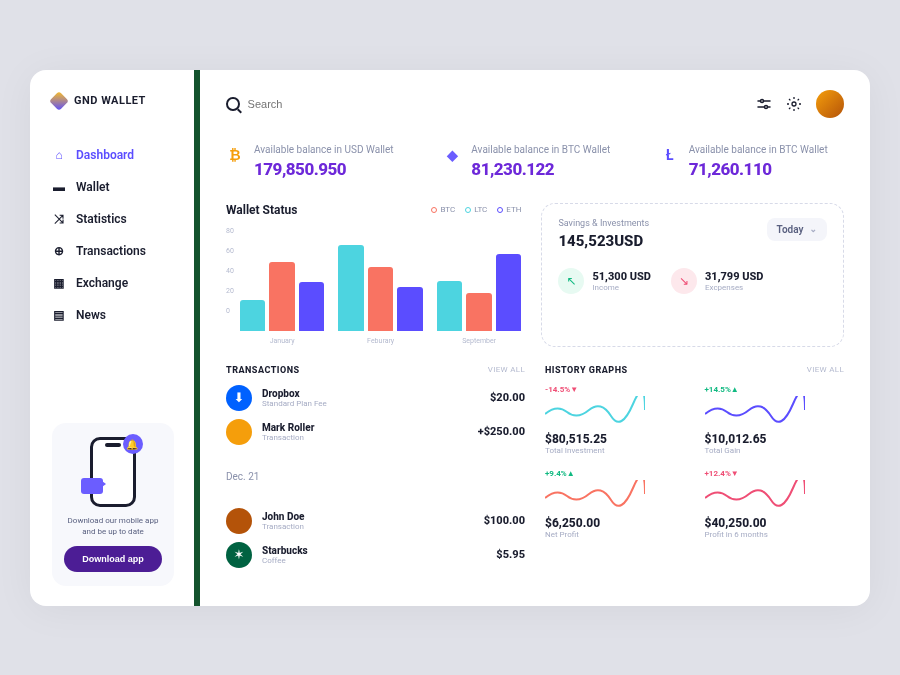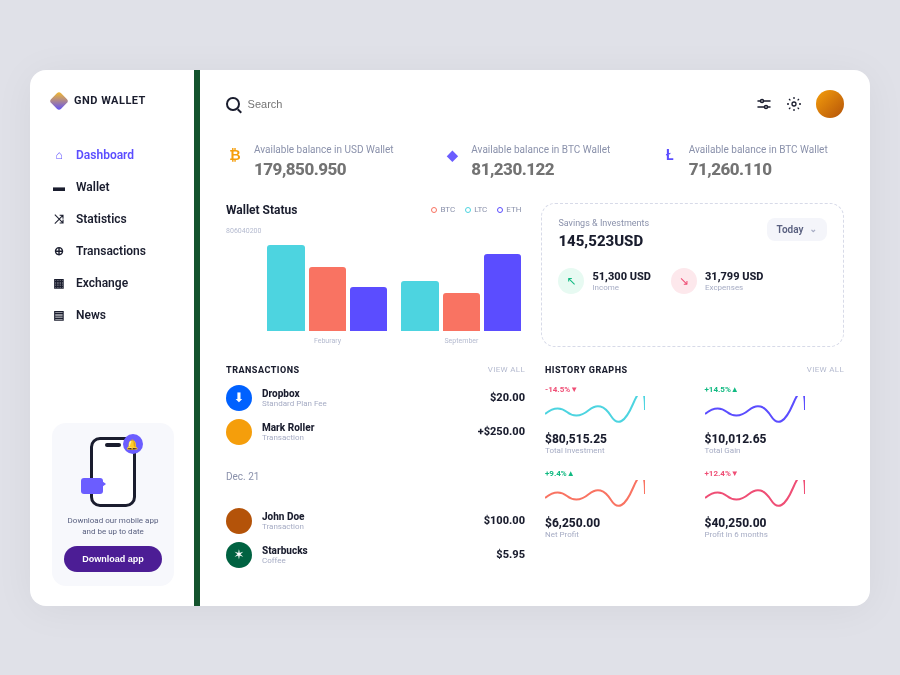--- a/index.html
+++ b/index.html
@@ -29,33 +29,33 @@
 .search input{border:none;outline:none;font-size:11px;color:#a6acc4;width:100%}
 .top-icon{width:16px;height:16px;display:flex;align-items:center;justify-content:center;cursor:pointer;color:#1a1d2e;font-size:14px}
 .avatar{width:28px;height:28px;border-radius:50%;background:linear-gradient(135deg,#f59e0b,#b45309);cursor:pointer}
 .balances{display:flex;gap:34px;margin-bottom:24px}
 .balance{flex:1;display:flex;gap:10px}
 .bal-icon{width:18px;height:18px;display:flex;align-items:center;justify-content:center;font-size:14px;font-weight:700;flex-shrink:0;margin-top:2px}
 .bal-icon.btc{color:#f59e0b}
 .bal-icon.eth{color:#6b5dff}
 .bal-icon.ltc{color:#5b4dff}
 .bal-label{font-size:10px;color:#8a91ab;margin-bottom:4px;white-space:nowrap}
-.bal-val{font-size:17px;font-weight:800;color:#737373;letter-spacing:-.5px}
+.bal-val{font-size:17px;font-weight:800;color:#6d28d9;letter-spacing:-.5px}
 .row{display:flex;gap:20px;margin-bottom:18px}
 .card{flex:1}
 .chart-head{display:flex;align-items:center;justify-content:space-between;margin-bottom:10px}
 .chart-title{font-size:12px;font-weight:700;color:#1a1d2e}
 .legend{display:flex;gap:10px;font-size:8px;color:#8a91ab}
 .legend span{display:flex;align-items:center;gap:3px}
 .dot{width:6px;height:6px;border-radius:50%;border:1px solid}
 .dot.btc{border-color:#f97362}
 .dot.ltc{border-color:#4dd4e0}
 .dot.eth{border-color:#5b4dff}
 .chart-body{display:flex;gap:6px;height:120px;padding-bottom:16px}
-.yaxis{display:flex;flex-direction:row;justify-content:space-between;font-size:7px;color:#b4bacf;padding-bottom:16px}
+.yaxis{display:flex;flex-direction:column;justify-content:space-between;font-size:7px;color:#b4bacf;padding-bottom:16px}
 .bars-area{flex:1;display:flex;gap:14px;align-items:flex-end;position:relative}
 .month-group{flex:1;display:flex;gap:4px;align-items:flex-end;height:88px;position:relative}
 .month-label{position:absolute;bottom:-14px;left:50%;transform:translateX(-50%);font-size:7px;color:#b4bacf}
 .bar{flex:1;border-radius:3px 3px 0 0}
 .bar.c1{background:#4dd4e0}
 .bar.c2{background:#f97362}
 .bar.c3{background:#5b4dff}
 .savings{border:1.5px dashed #d7dae8;border-radius:14px;padding:14px 16px}
 .sav-top{display:flex;justify-content:space-between;align-items:flex-start}
 .sav-label{font-size:9px;color:#8a91ab;margin-bottom:4px}
@@ -203,20 +203,26 @@
         <div class="chart-body">
           <div class="yaxis" id="yaxis">
               <span>80</span>
               <span>60</span>
               <span>40</span>
               <span>20</span>
               <span>0</span>
             </div>
           <div class="bars-area" id="bars">
               <div class="month-group">
+                <div class="bar c1" style="height: 35%;"></div>
+                <div class="bar c2" style="height: 77.5%;"></div>
+                <div class="bar c3" style="height: 55%;"></div>
+                <div class="month-label">January</div>
+              </div>
+              <div class="month-group">
                 <div class="bar c1" style="height: 97.5%;"></div>
                 <div class="bar c2" style="height: 72.5%;"></div>
                 <div class="bar c3" style="height: 50%;"></div>
                 <div class="month-label">Feburary</div>
               </div>
               <div class="month-group">
                 <div class="bar c1" style="height: 56.25%;"></div>
                 <div class="bar c2" style="height: 42.5%;"></div>
                 <div class="bar c3" style="height: 87.5%;"></div>
                 <div class="month-label">September</div>

